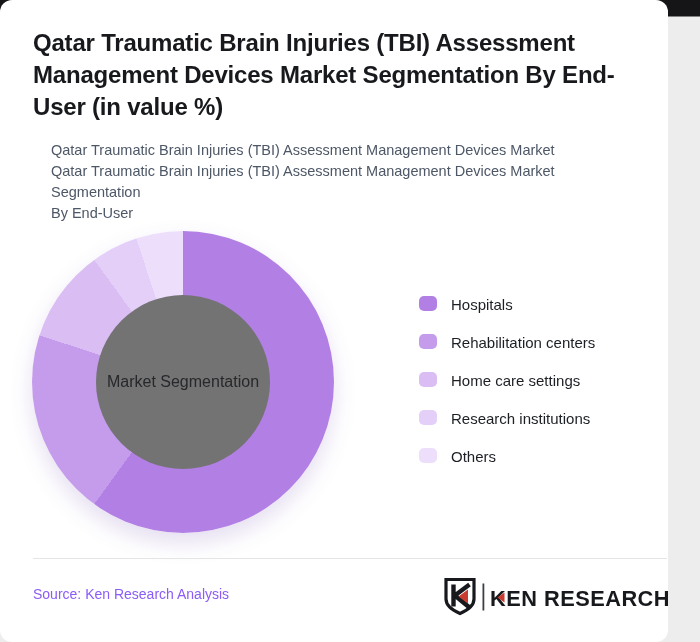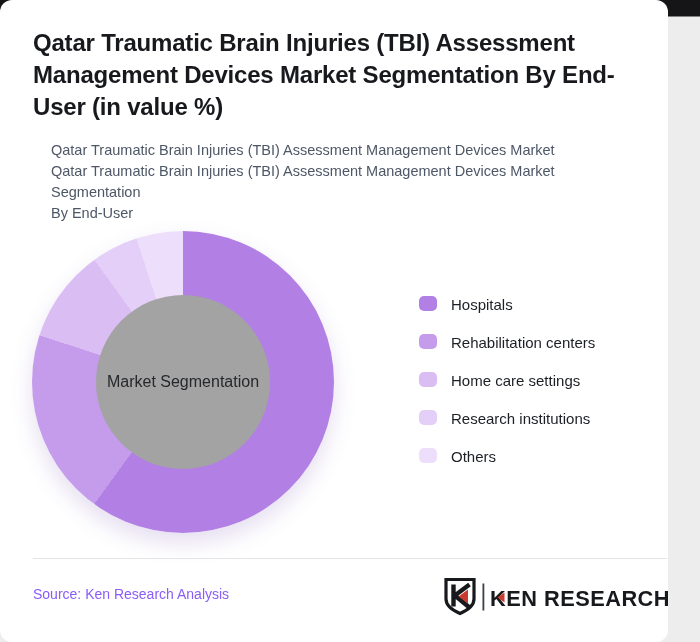--- a/index.html
+++ b/index.html
@@ -86,21 +86,21 @@
   </div>
 
   <div class="subtitle">
     <div>Qatar Traumatic Brain Injuries (TBI) Assessment Management Devices Market</div>
     <div>Qatar Traumatic Brain Injuries (TBI) Assessment Management Devices Market Segmentation</div>
     <div>By End-User</div>
   </div>
 
   <div class="donut">
     <div class="donut-ring" id="donut-ring" style="background: conic-gradient(rgb(178, 127, 228) 0%, rgb(178, 127, 228) 60%, rgb(196, 156, 235) 60%, rgb(196, 156, 235) 80%, rgb(217, 189, 243) 80%, rgb(217, 189, 243) 90%, rgb(227, 207, 247) 90%, rgb(227, 207, 247) 95%, rgb(237, 223, 251) 95%, rgb(237, 223, 251) 100%);"></div>
-    <div class="donut-hole" id="donut-hole" style="background: #a3a3a3;">
+    <div class="donut-hole" id="donut-hole" style="background: #737373;">
       <div class="donut-center-label">Market Segmentation</div>
     </div>
   </div>
 
   <div class="legend" id="legend">
       <div class="legend-row">
         <span class="legend-swatch" style="background: rgb(178, 127, 228);"></span>
         <span class="legend-label">Hospitals</span>
       </div>
       <div class="legend-row">

